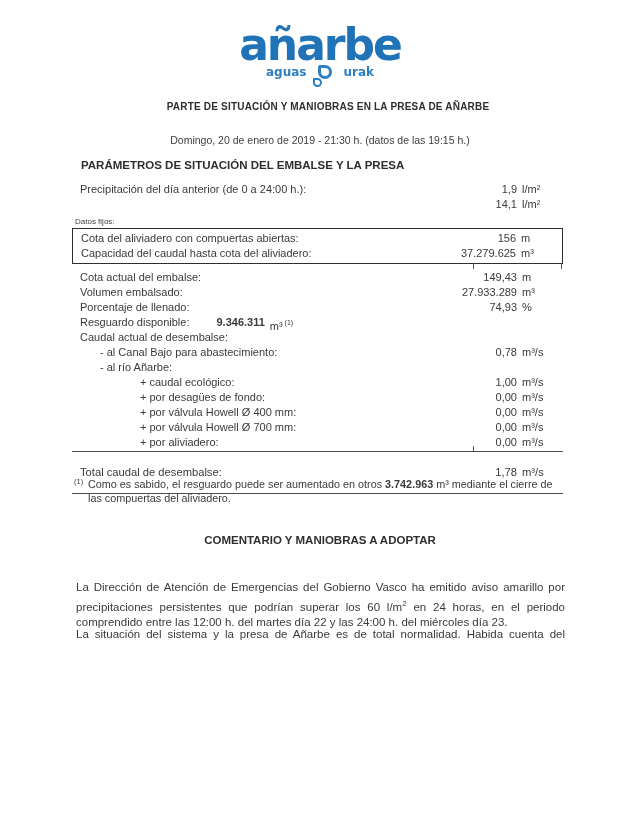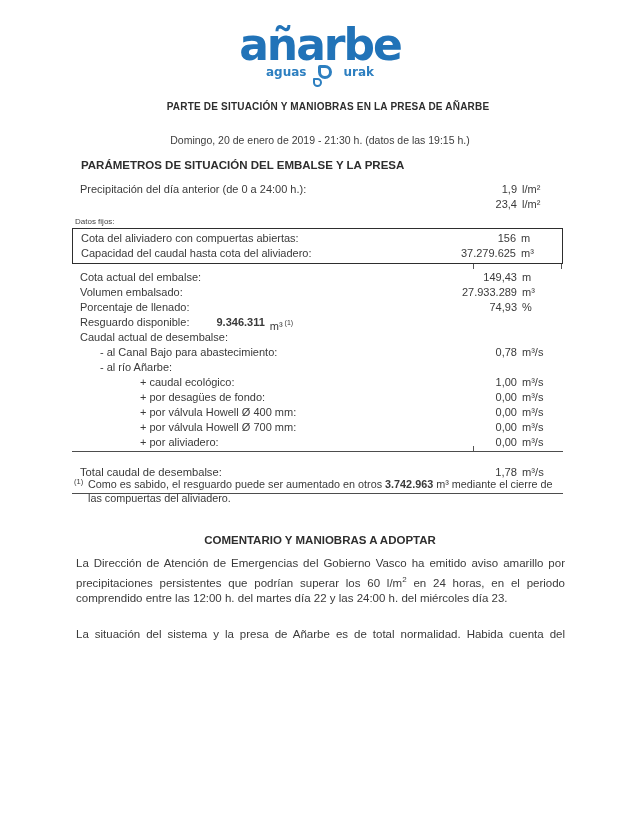--- a/index.html
+++ b/index.html
@@ -68,21 +68,21 @@
   
   .comment-heading {
     position:absolute; top:534px; left:0; width:100%; text-align:center;
     font-size:11.5px; font-weight:bold; color:#2e2e2e;
   }
   .para {
     position:absolute; left:76px; width:489px; text-align:justify;
     font-size:11.5px; line-height:15.7px; color:#3a3a3a;
   }
   .para sup { font-size:8px; }
-  #para-1 { top:556px; }
+  #para-1 { top:580px; }
   #para-2 { top:627px; }
 </style>
 </head>
 <body>
 
 <div class="page">
 
   <div class="logo">
     <div class="logo-name">añarbe</div>
     <div class="logo-sub">
@@ -100,21 +100,21 @@
   <div class="section-heading">PARÁMETROS DE SITUACIÓN DEL EMBALSE Y LA PRESA</div>
 
   <div class="table">
     <div id="top-rows">
         <div class="trow">
           <span class="tlabel">Precipitación del día anterior (de 0 a 24:00 h.):</span>
           <span class="tnum">1,9</span>
           <span class="tunit">l/m²</span>
         </div>
         <div class="trow">
-          <span class="tnum">23,4</span>
+          <span class="tnum">14,1</span>
           <span class="tunit">l/m²</span>
         </div>
       </div>
     <div class="datos-fijos">Datos fijos:</div>
     <div class="boxed" id="boxed-rows">
         <div class="trow">
           <span class="tlabel">Cota del aliviadero con compuertas abiertas:</span>
           <span class="tnum">156</span>
           <span class="tunit">m</span>
         </div>

